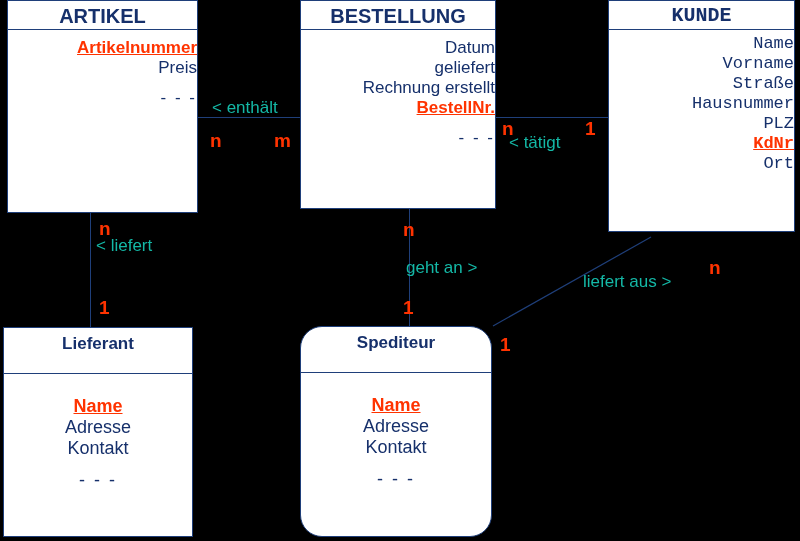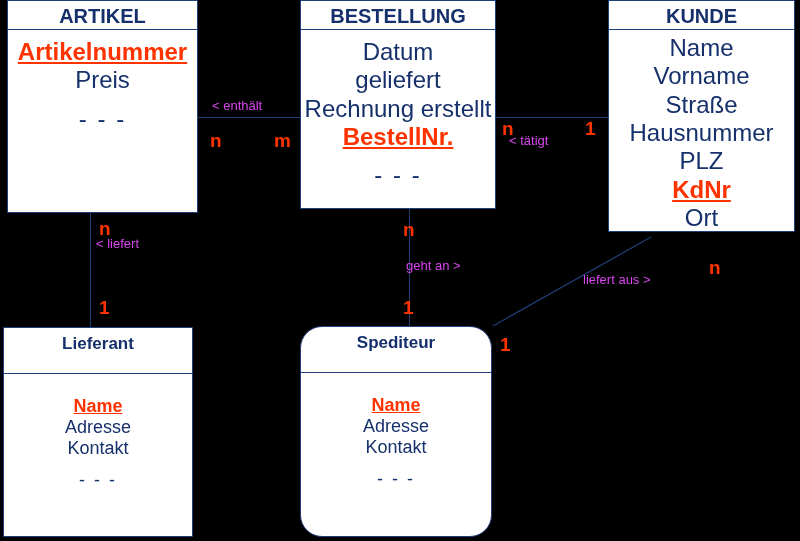--- a/index.html
+++ b/index.html
@@ -51,21 +51,21 @@
   }
   .attr.ellipsis {
     color: #16306b;
     letter-spacing: 2px;
     margin-top: 10px;
   }
 
   
   .big-header { font-size: 20px; padding-top: 5px; height: 29px; }
   .small-header { font-size: 17px; padding-top: 7px; height: 46px; }
-  .big-body { font-size: 24px; }
+  .big-body { font-size: 17px; text-align: right; }
   .small-body { font-size: 18px; }
 
   
   .line-h {
     position: absolute;
     height: 0;
     border-top: 1px solid #1f3f7a;
   }
   .line-v {
     position: absolute;
@@ -77,22 +77,22 @@
     left: 0;
     top: 0;
     width: 800px;
     height: 541px;
     pointer-events: none;
   }
 
   
   .rel-label {
     position: absolute;
-    color: #d946ef;
-    font-size: 13px;
+    color: #14b8a6;
+    font-size: 17px;
     white-space: nowrap;
   }
   .card {
     position: absolute;
     color: #ff3300;
     font-weight: bold;
     font-size: 19px;
     white-space: nowrap;
   }
 </style>
@@ -123,21 +123,21 @@
     <div class="entity-header big-header">BESTELLUNG</div>
     <div class="entity-body big-body">
       <span class="attr">Datum</span>
       <span class="attr">geliefert</span>
       <span class="attr">Rechnung erstellt</span>
       <span class="attr key">BestellNr.</span>
       <span class="attr ellipsis">- - -</span>
     </div>
   </div>
 
-  <div class="entity" style="left:608px; top:0px; width:187px; height:232px;">
+  <div class="entity" style="left:608px; top:0px; width:187px; height:232px;font-family:Liberation Mono, monospace;">
     <div class="entity-header big-header">KUNDE</div>
     <div class="entity-body big-body" style="padding-top:4px;">
       <span class="attr">Name</span>
       <span class="attr">Vorname</span>
       <span class="attr">Straße</span>
       <span class="attr">Hausnummer</span>
       <span class="attr">PLZ</span>
       <span class="attr key">KdNr</span>
       <span class="attr">Ort</span>
     </div>

